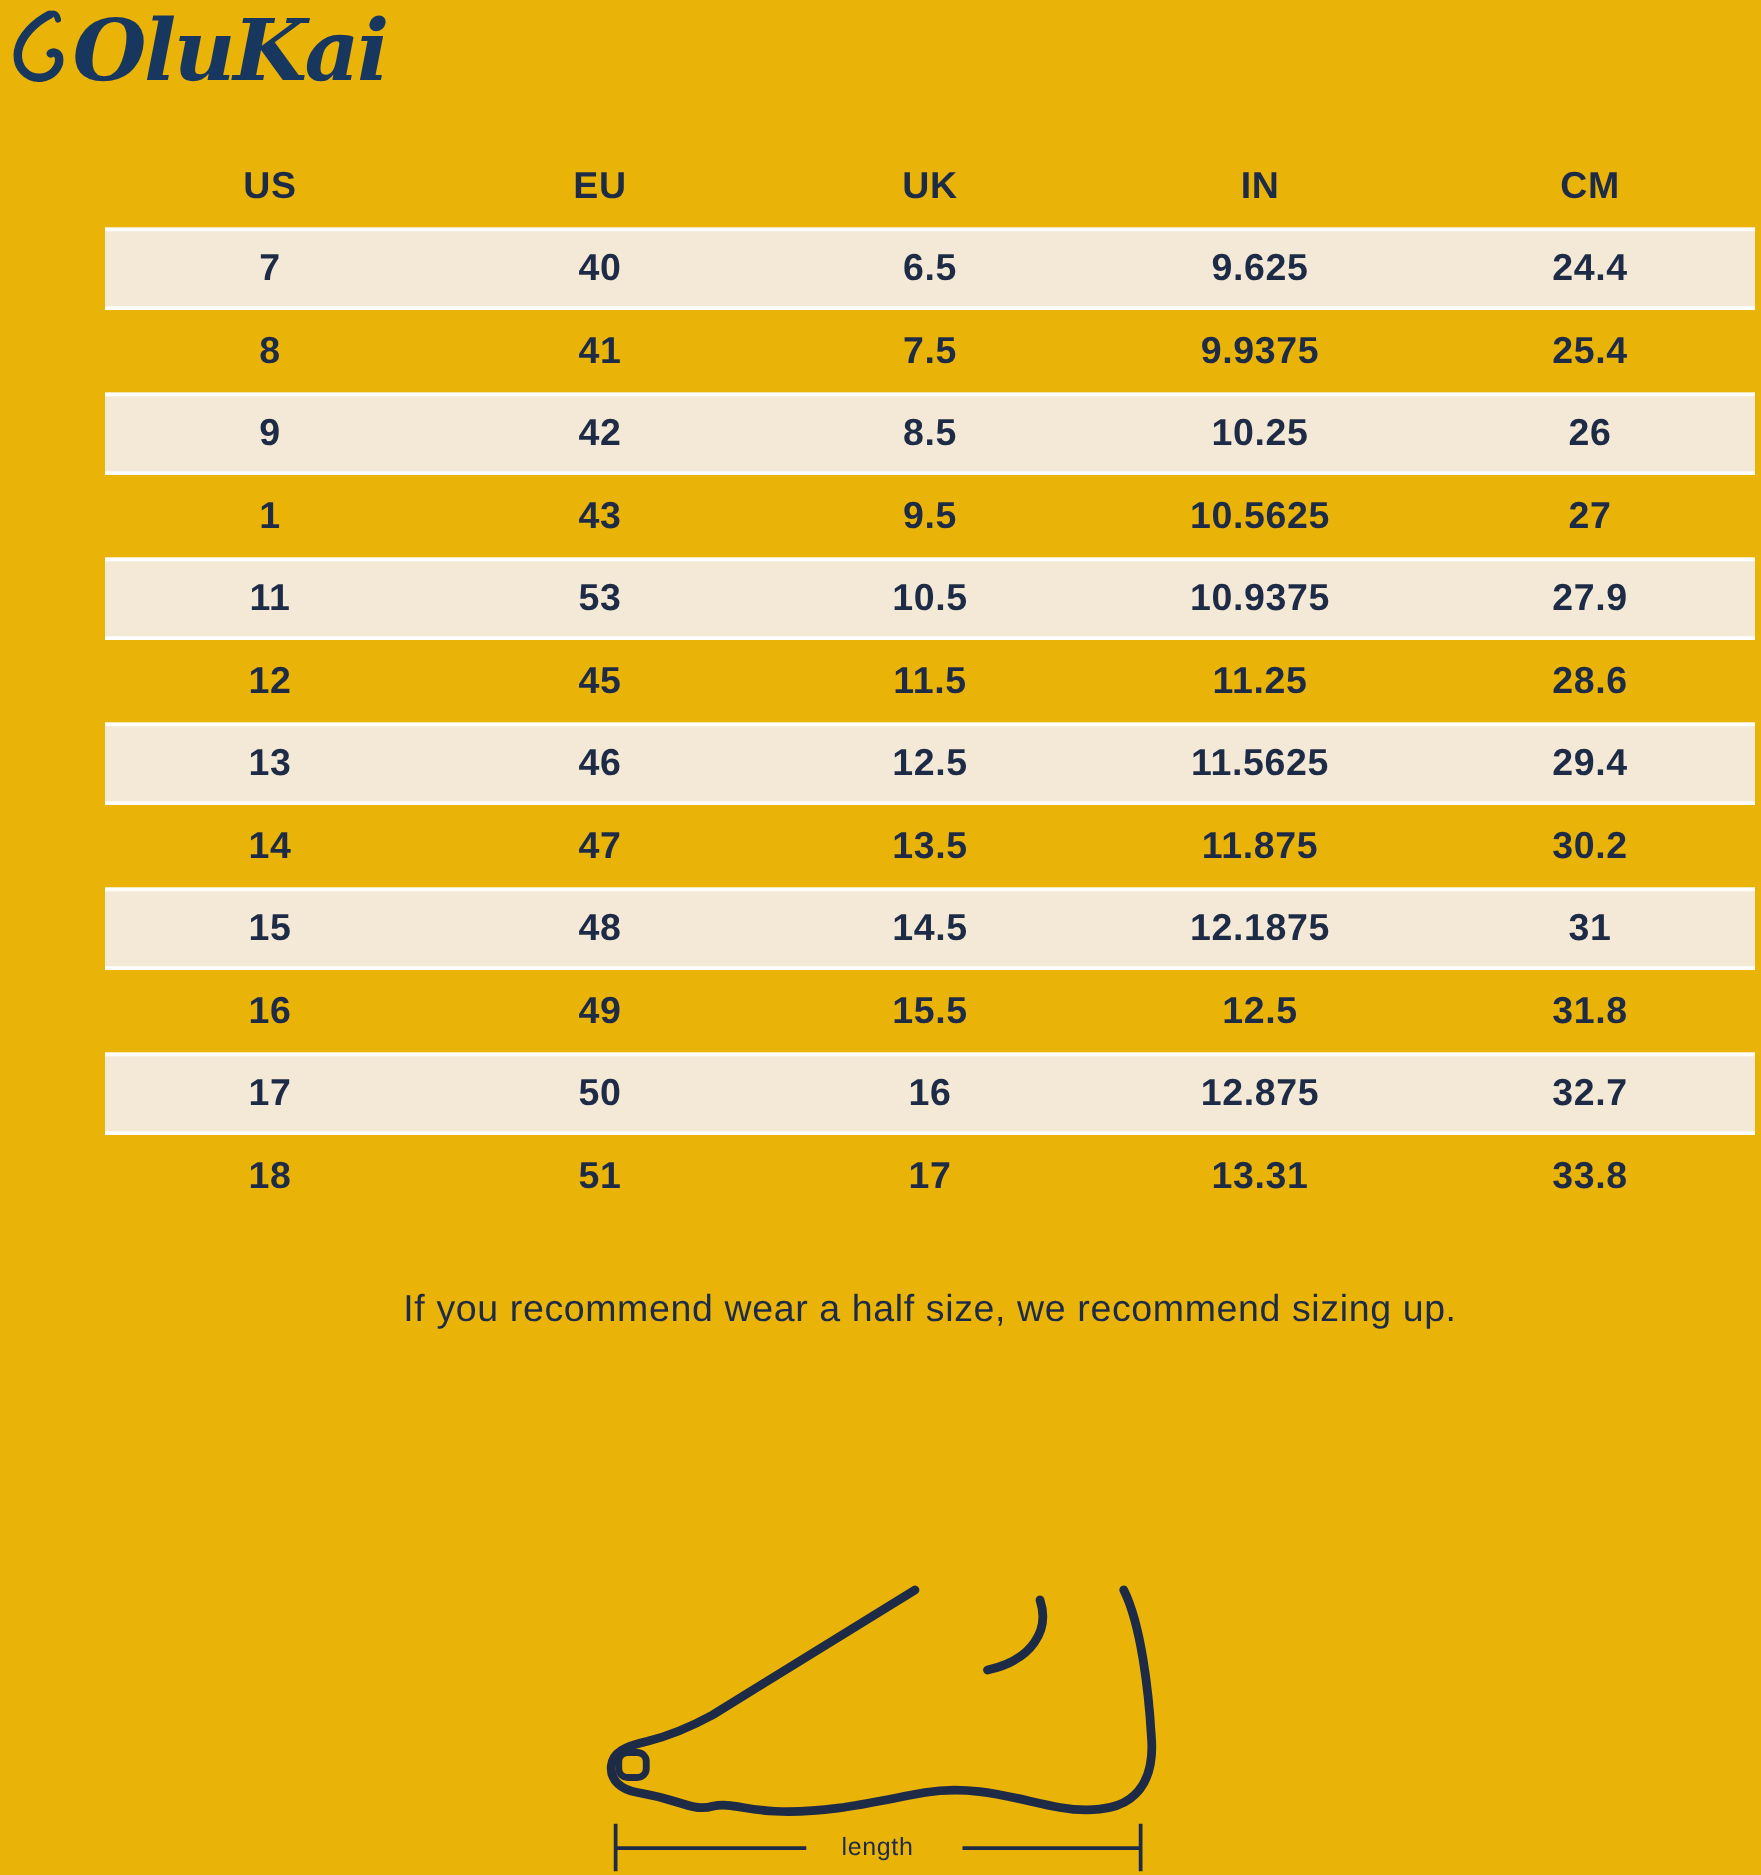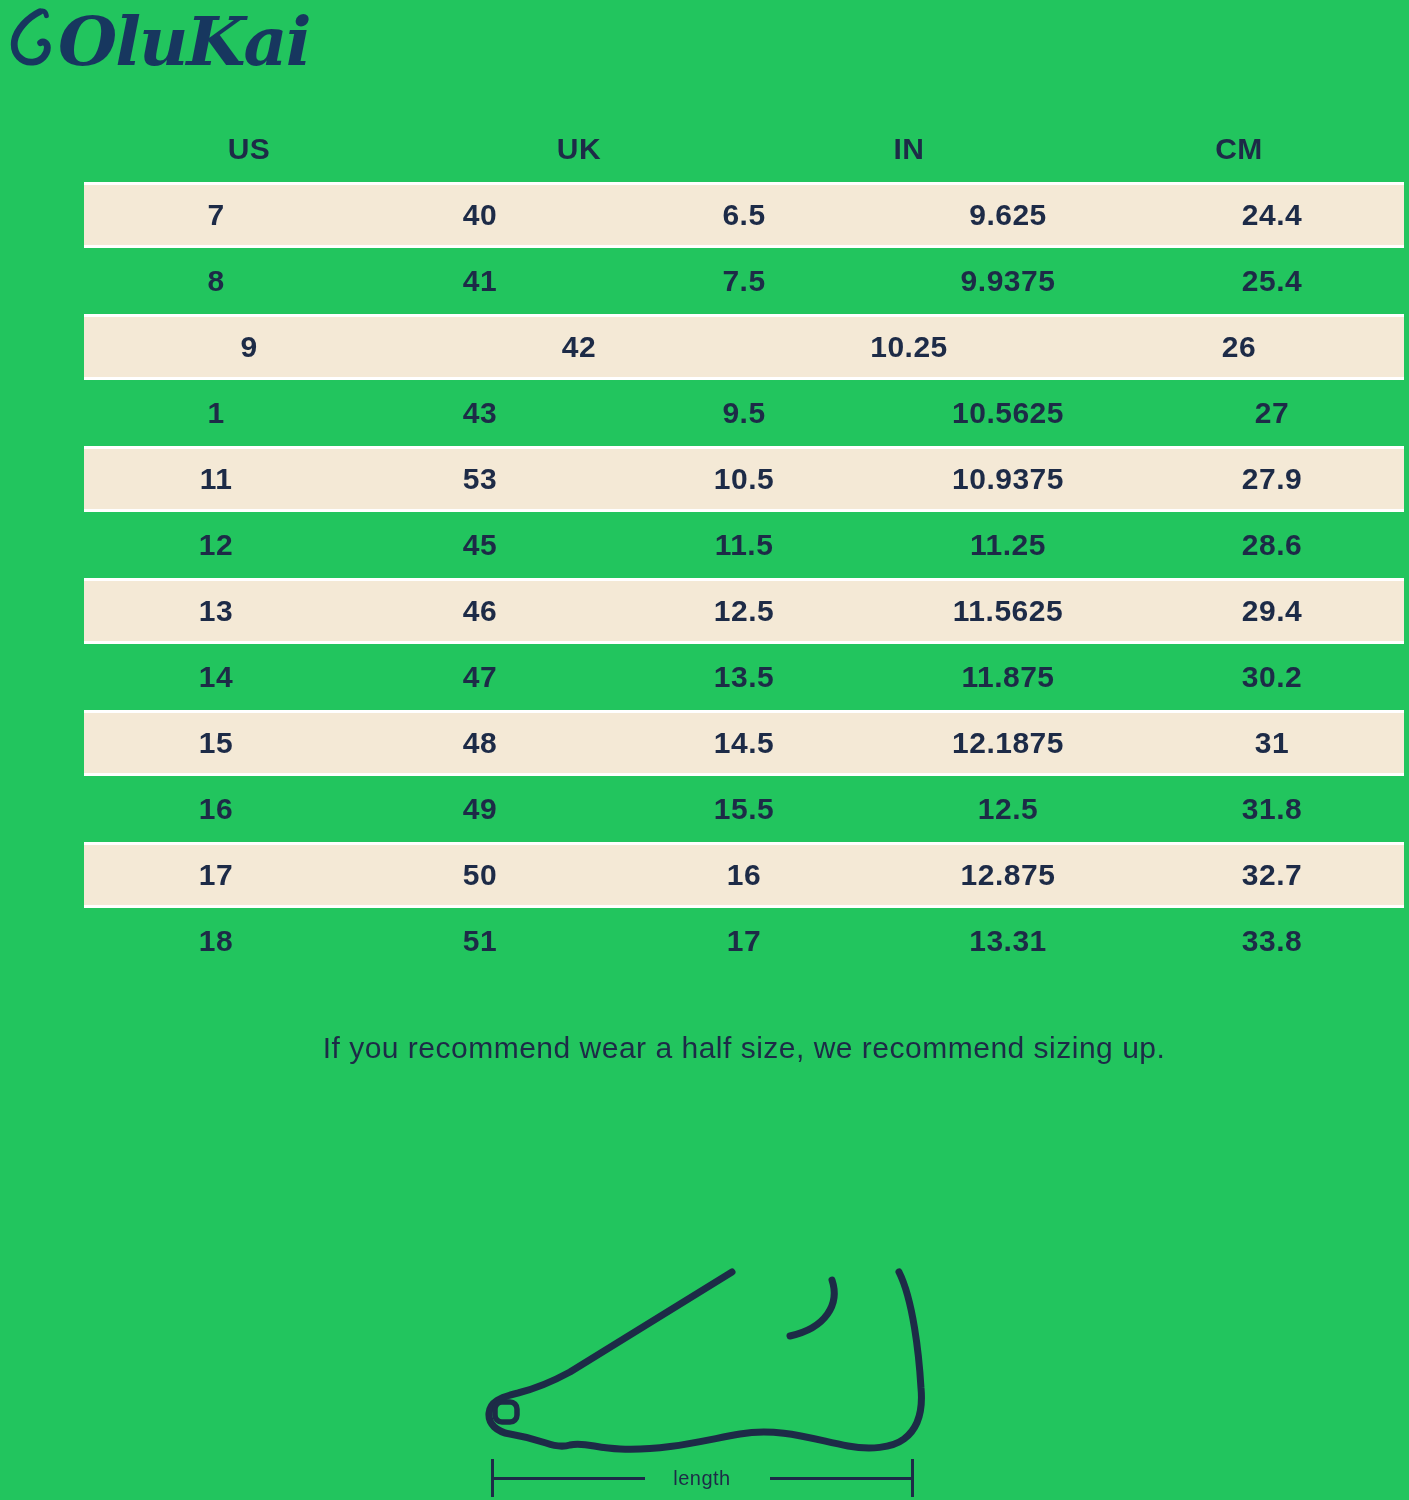--- a/index.html
+++ b/index.html
@@ -1,21 +1,21 @@
 <!DOCTYPE html>
 <html><head>
 <meta charset="utf-8">
 <style>
   * { margin: 0; padding: 0; box-sizing: border-box; }
   html, body { background: #ffffff; }
   .page {
     position: relative;
     width: 1409px;
     height: 1500px;
-    background: #22c55e;
+    background: #eab308;
     overflow: hidden;
     font-family: "Liberation Sans", sans-serif;
     color: #1d2b47;
   }
 
   
   .logo { position: absolute; left: 6px; top: 2px; width: 300px; height: 72px; }
   .logo .hook { position: absolute; left: 0; top: 4px; }
   .logo .logo-text {
     position: absolute; left: 52px; top: 0;
@@ -79,20 +79,21 @@
         <path d="M 34 6 C 22 12, 10 24, 8 36 C 6 50, 16 59, 27 58 C 36 57, 42 50, 42 43 C 42 38, 38 36, 35 38"></path>
         <path d="M 34 6 C 37 4, 40 5, 41 10" stroke-width="5"></path>
       </g>
     </svg>
     <div class="logo-text">OluKai</div>
   </div>
 
   <div class="size-table">
     <div class="trow header-row">
       <div class="cell">US</div>
+      <div class="cell">EU</div>
       <div class="cell">UK</div>
       <div class="cell">IN</div>
       <div class="cell">CM</div>
     </div>
 
     <div class="trow striped">
       <div class="cell">7</div>
       <div class="cell">40</div>
       <div class="cell">6.5</div>
       <div class="cell">9.625</div>
@@ -101,20 +102,21 @@
     <div class="trow">
       <div class="cell">8</div>
       <div class="cell">41</div>
       <div class="cell">7.5</div>
       <div class="cell">9.9375</div>
       <div class="cell">25.4</div>
     </div>
     <div class="trow striped">
       <div class="cell">9</div>
       <div class="cell">42</div>
+      <div class="cell">8.5</div>
       <div class="cell">10.25</div>
       <div class="cell">26</div>
     </div>
     <div class="trow">
       <div class="cell">1</div>
       <div class="cell">43</div>
       <div class="cell">9.5</div>
       <div class="cell">10.5625</div>
       <div class="cell">27</div>
     </div>

